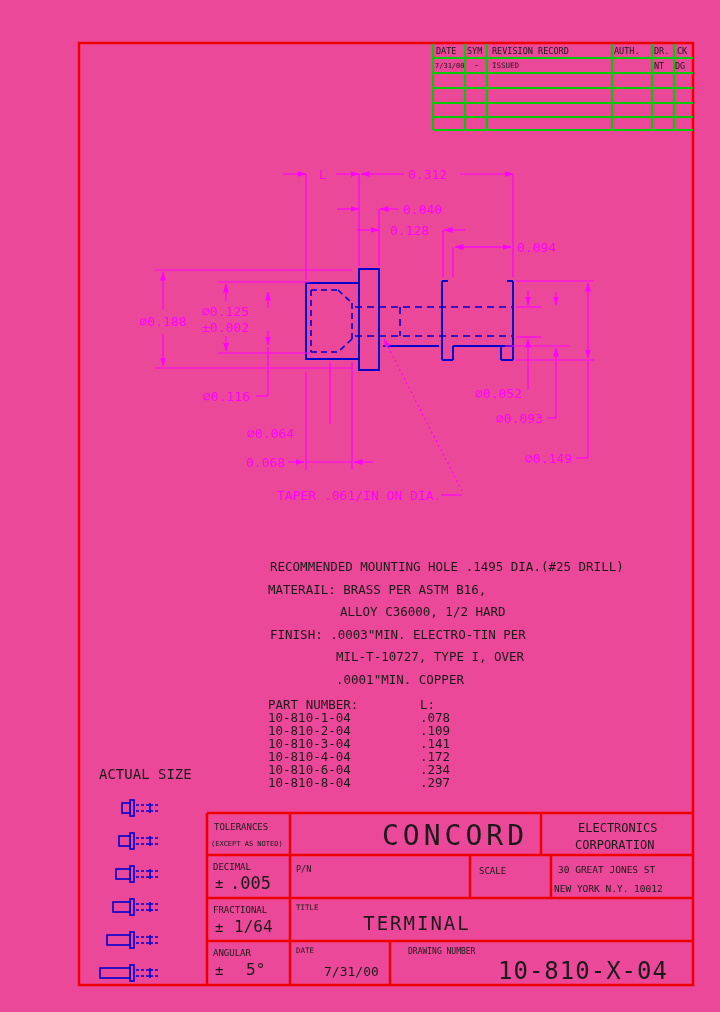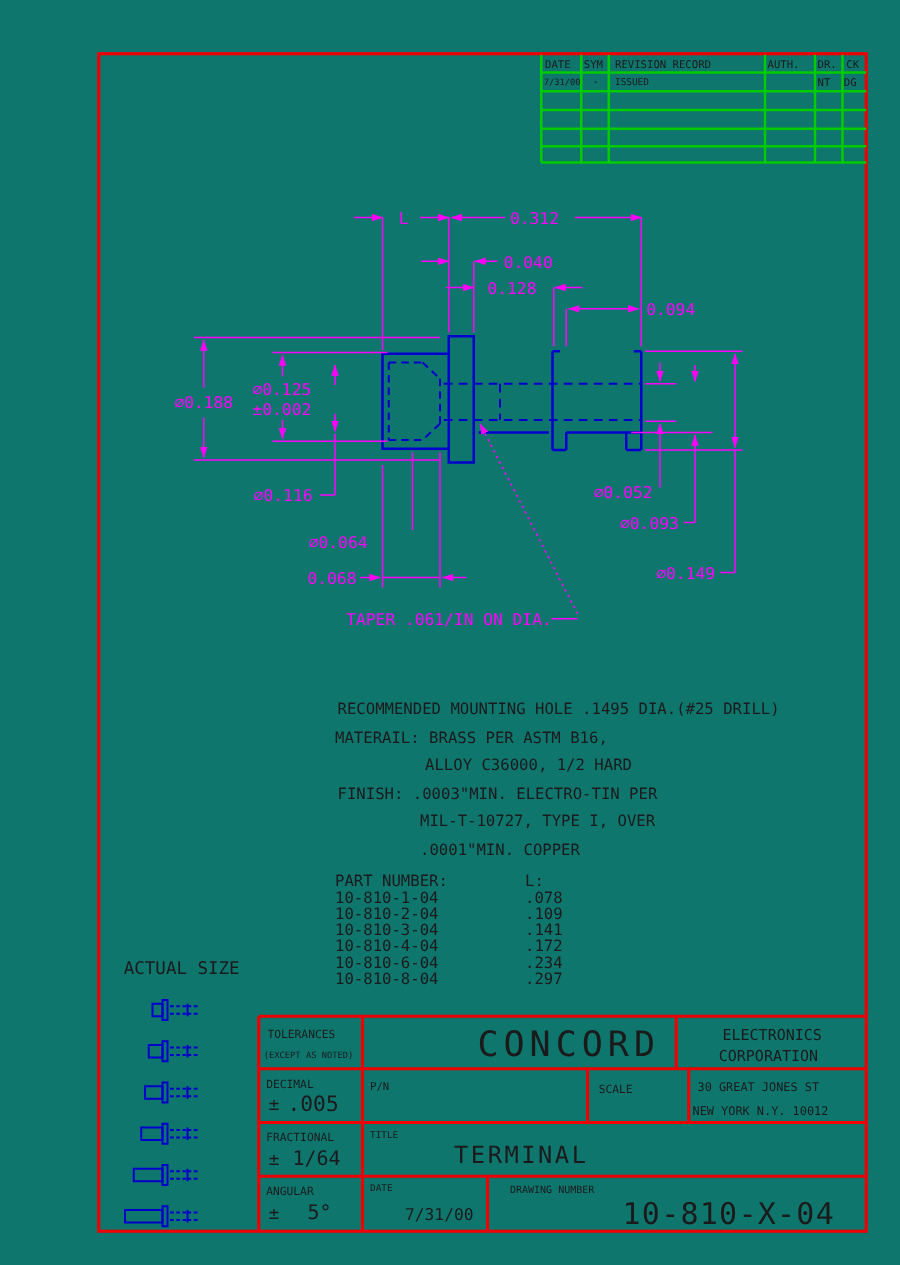--- a/index.html
+++ b/index.html
@@ -1,16 +1,16 @@
 <!DOCTYPE html>
 <html><head>
 <meta charset="utf-8">
 <style>
   html,body{margin:0;padding:0;background:#ffffff;}
-  .sheet{position:relative;width:720px;height:1012px;background:#0f766e;overflow:hidden;}
+  .sheet{position:relative;width:720px;height:1012px;background:#ec4899;overflow:hidden;}
   svg{position:absolute;left:0;top:0;}
   text{font-family:"DejaVu Sans Mono",monospace;}
   .blk{fill:#1a1a1a;}
   .mag{fill:#ff00ff;}
   .dim{font-size:13px;}
   .note{font-size:12.5px;}
   .tiny{font-size:8.5px;}
 </style>
 </head>
 <body>

